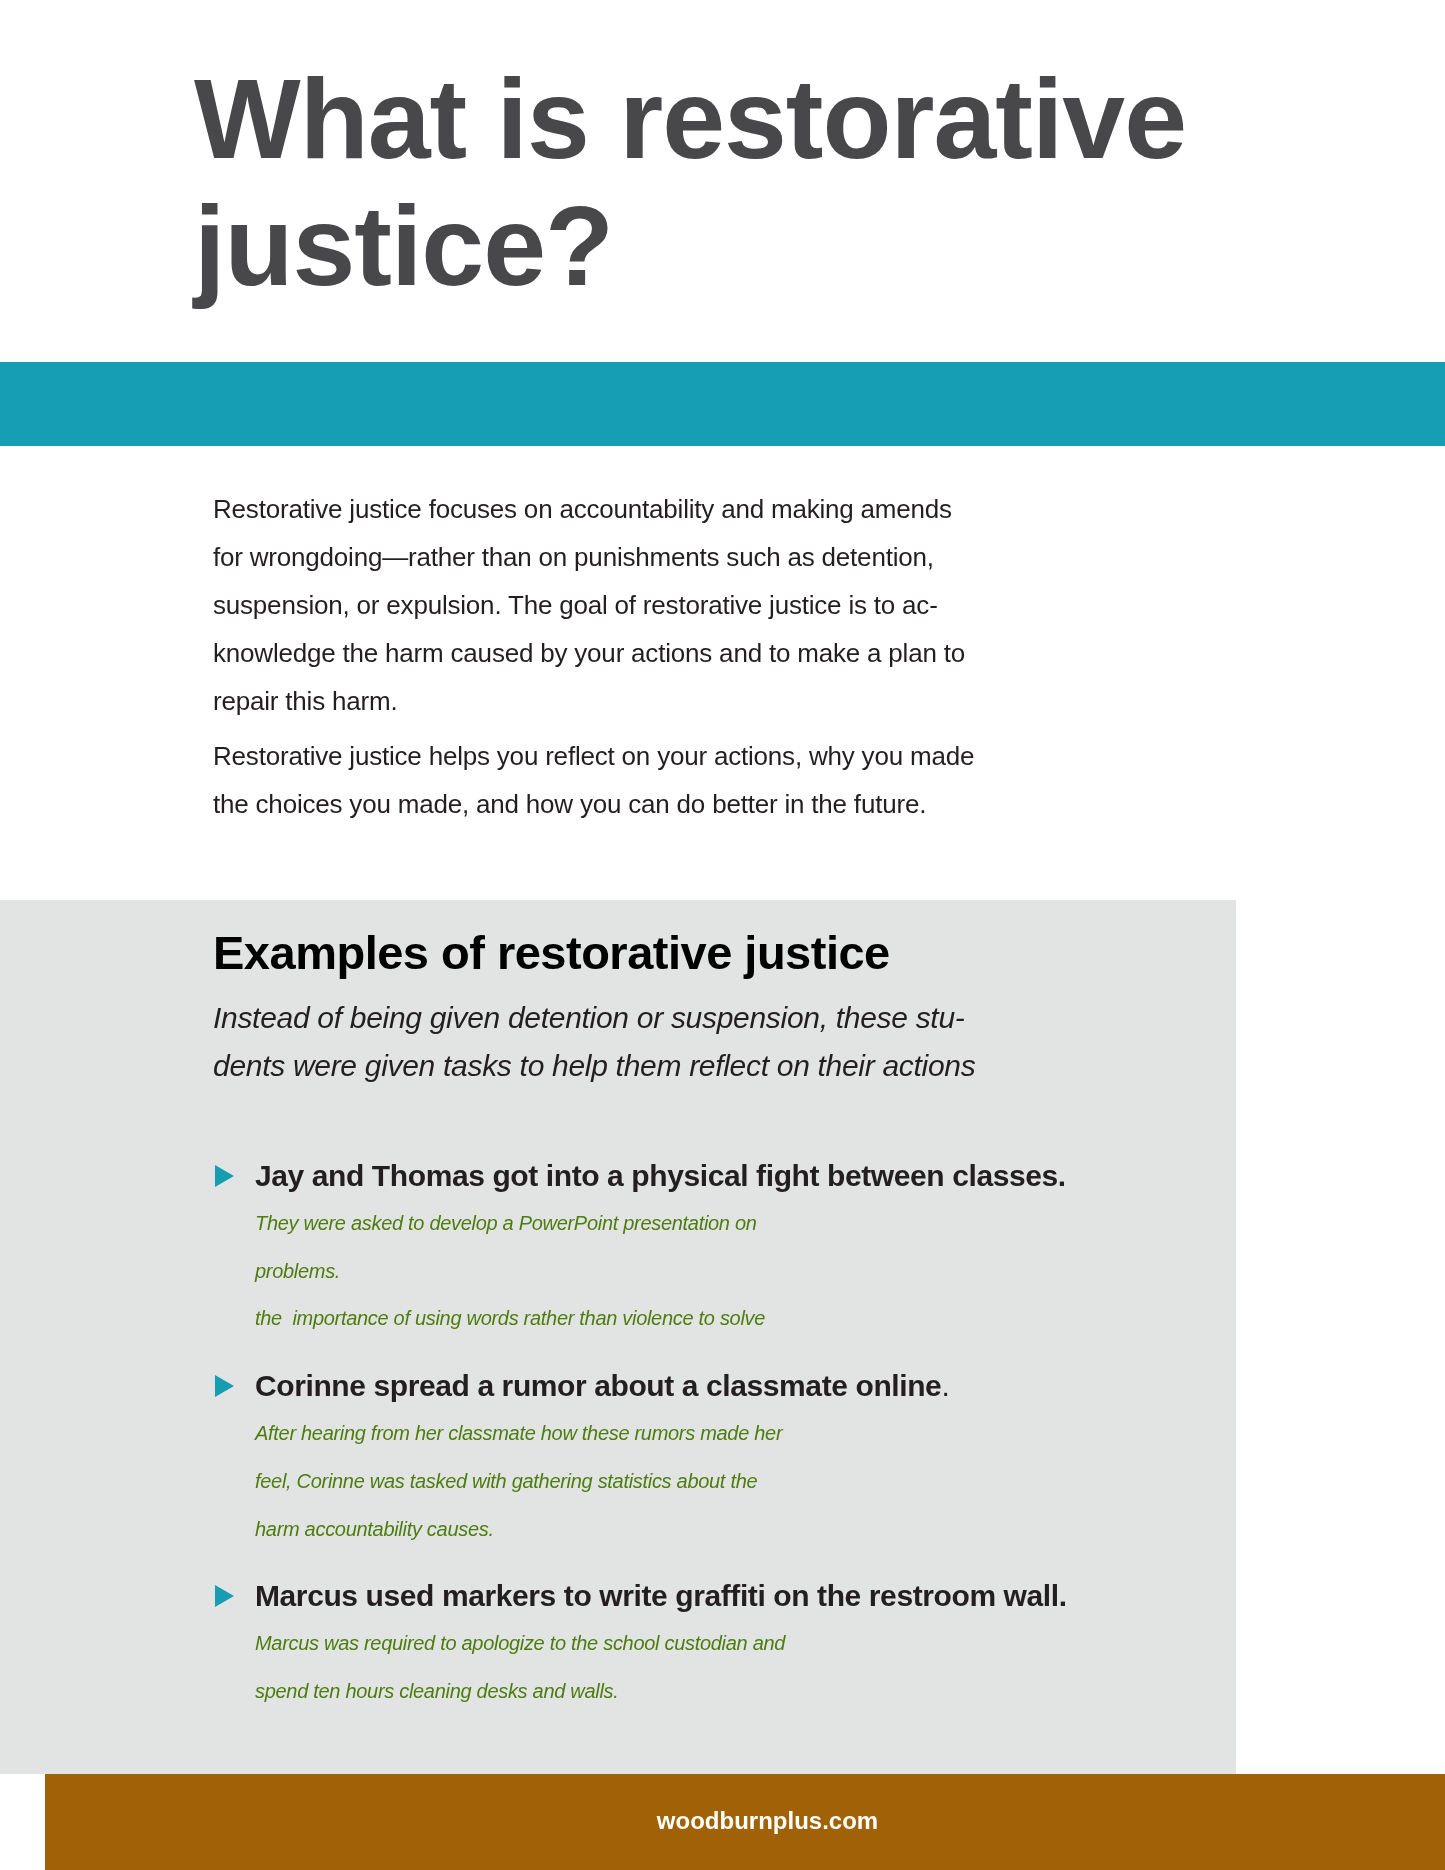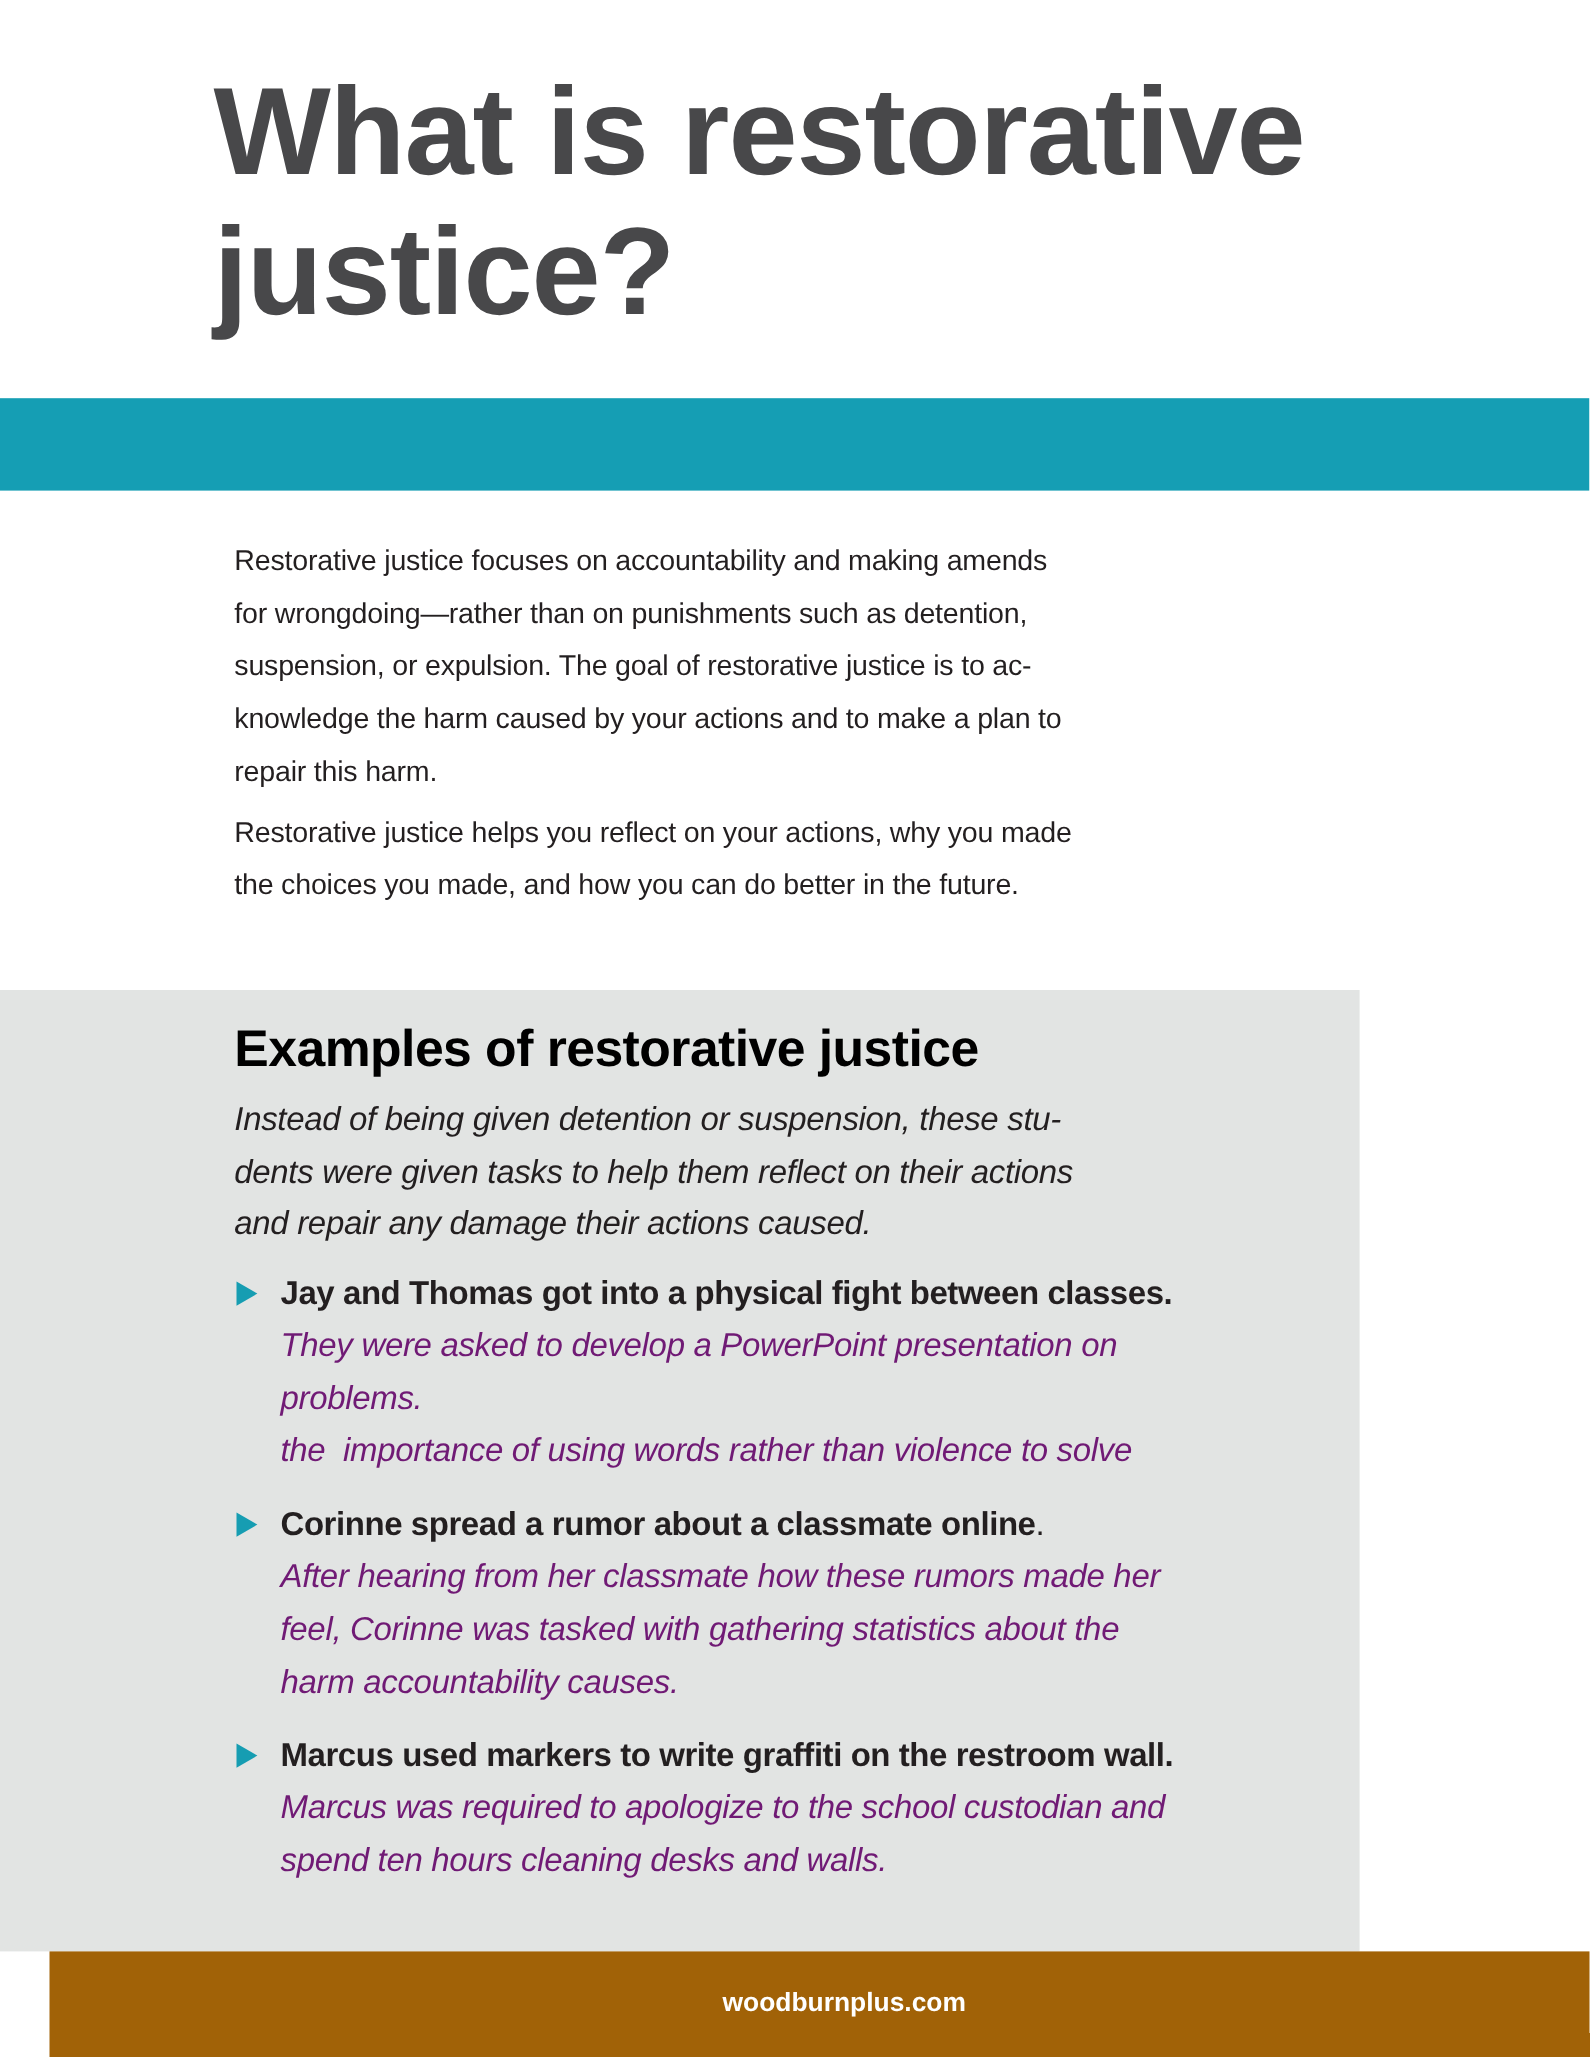--- a/index.html
+++ b/index.html
@@ -76,24 +76,24 @@
     font-size: 30px;
     line-height: 48px;
     letter-spacing: -0.4px;
     color: #231f20;
   }
   .example-title .tail { font-weight: normal; }
   .example-desc {
     display: block;
     font-family: "Liberation Sans", sans-serif;
     font-style: italic;
-    font-size: 30px;
+    font-size: 20px;
     line-height: 47.7px;
     letter-spacing: -0.3px;
-    color: #701a75;
+    color: #4d7c0f;
   }
   .example-desc .line { display: block; white-space: pre; }
   .footer {
     position: absolute; left: 0; top: 1774px; width: 1445px; height: 96px;
     background: #a16207;
     display: flex; align-items: center; justify-content: center; margin-left: 45px;
   }
   .footer-link {
     font-family: "Liberation Sans", sans-serif;
     font-weight: bold;
@@ -127,21 +127,20 @@
   </p>
 </div>
 
 <div class="panel"></div>
 
 <h2 class="panel-heading">Examples of restorative justice</h2>
 
 <div class="panel-intro">
   <span class="line">Instead of being given detention or suspension, these stu-</span>
   <span class="line">dents were given tasks to help them reflect on their actions</span>
-  <span class="line">and repair any damage their actions caused.</span>
 </div>
 
 <ul class="examples">
   <li class="example">
     <span class="bullet"></span>
     <span class="example-title"><span>Jay and Thomas got into a physical fight between classes.</span><span class="tail"></span></span>
     <span class="example-desc">
       <span class="line">They were asked to develop a PowerPoint presentation on</span>
       <span class="line">problems.</span>
       <span class="line">the  importance of using words rather than violence to solve</span>

